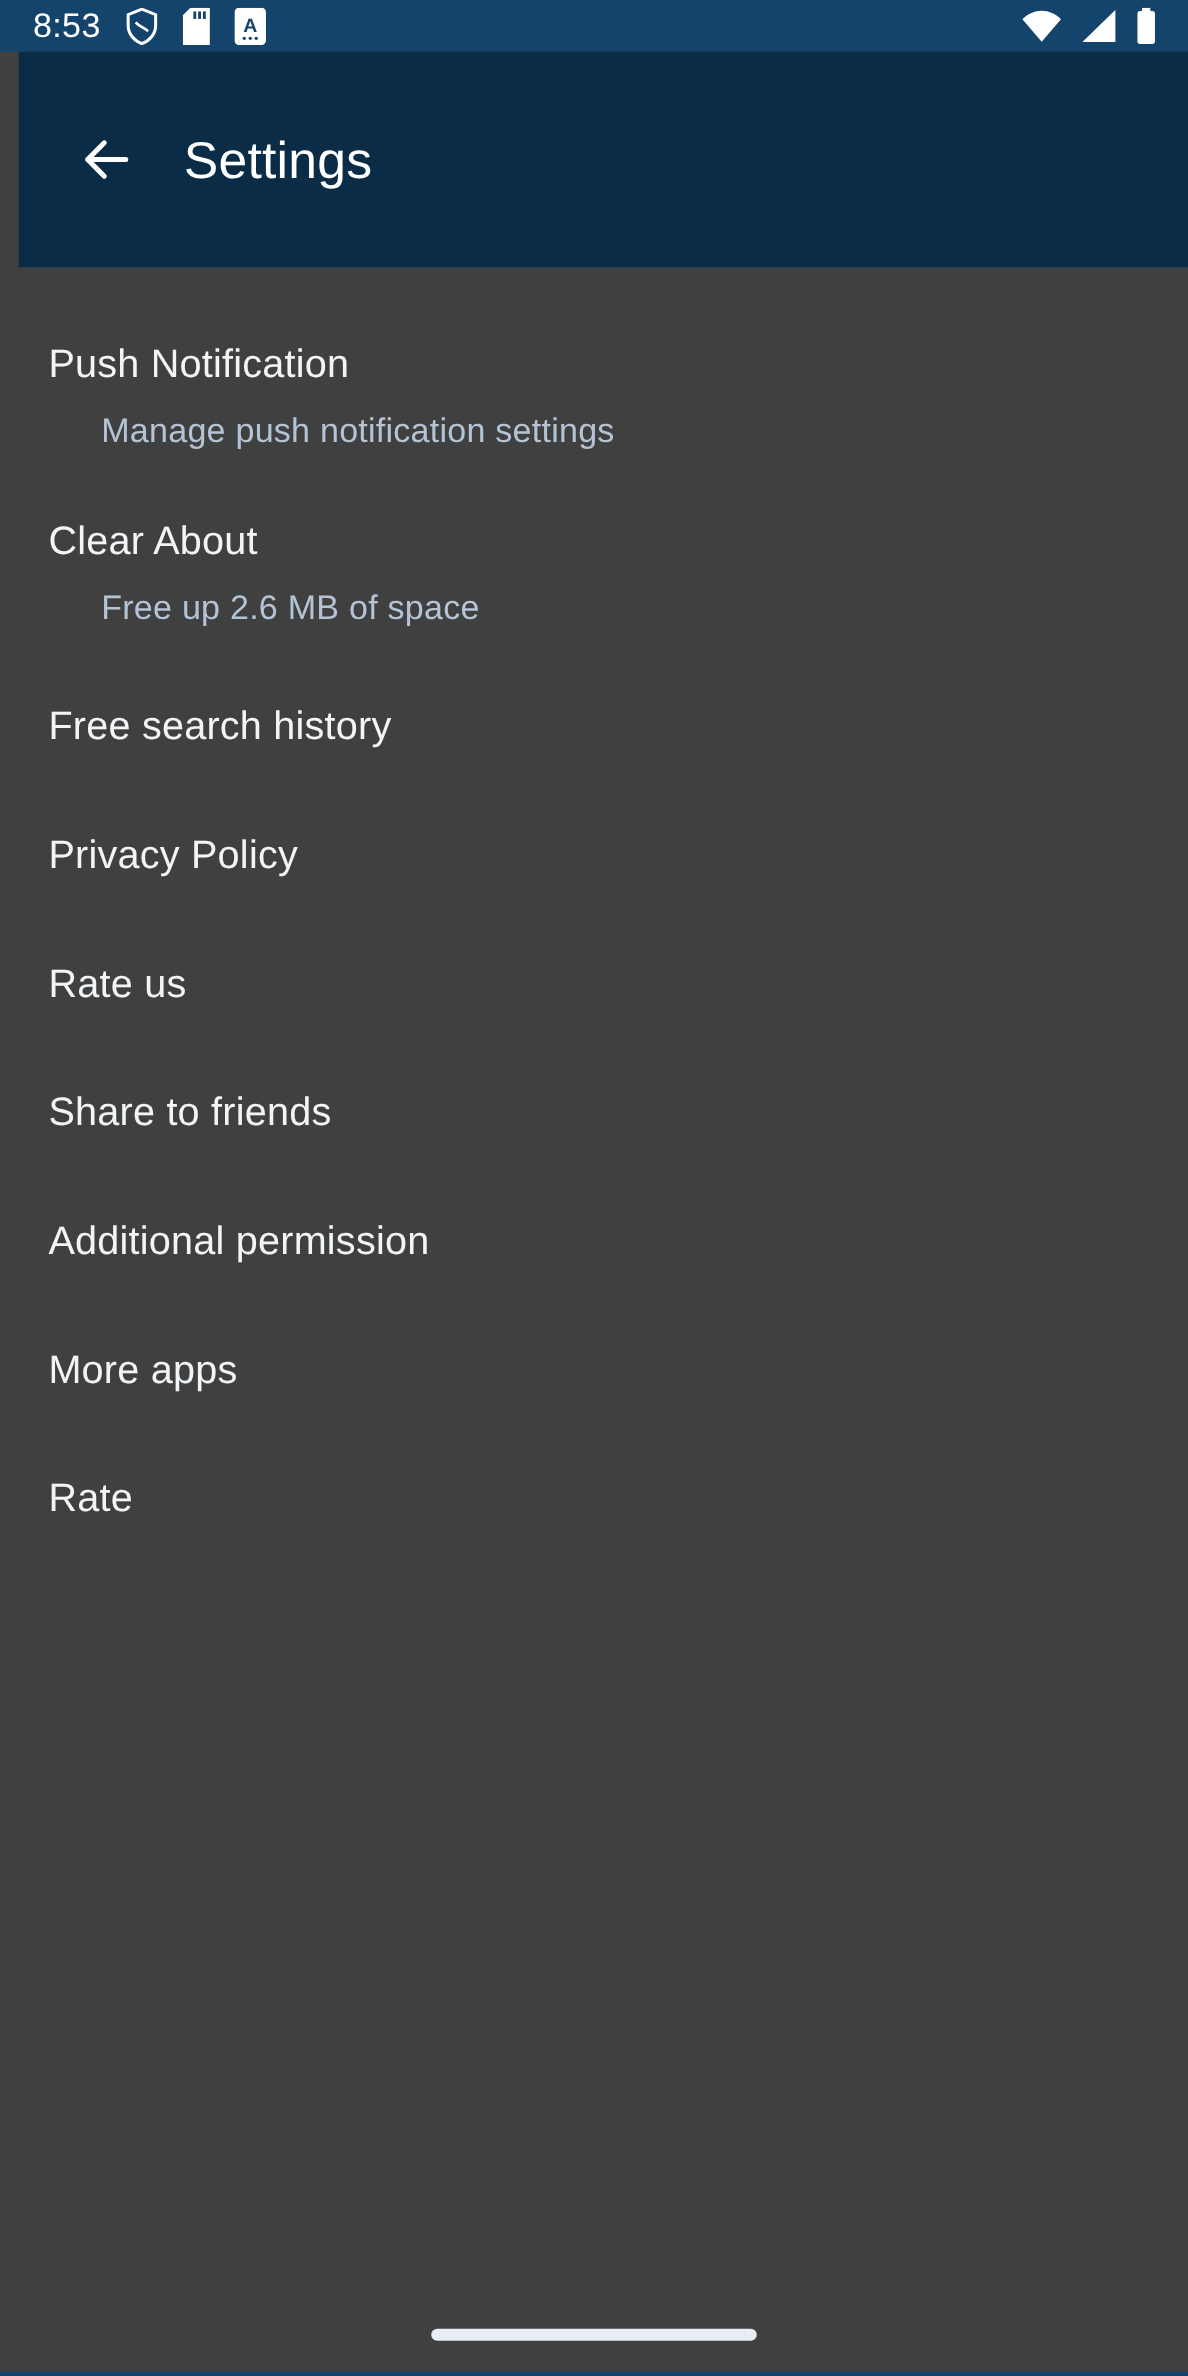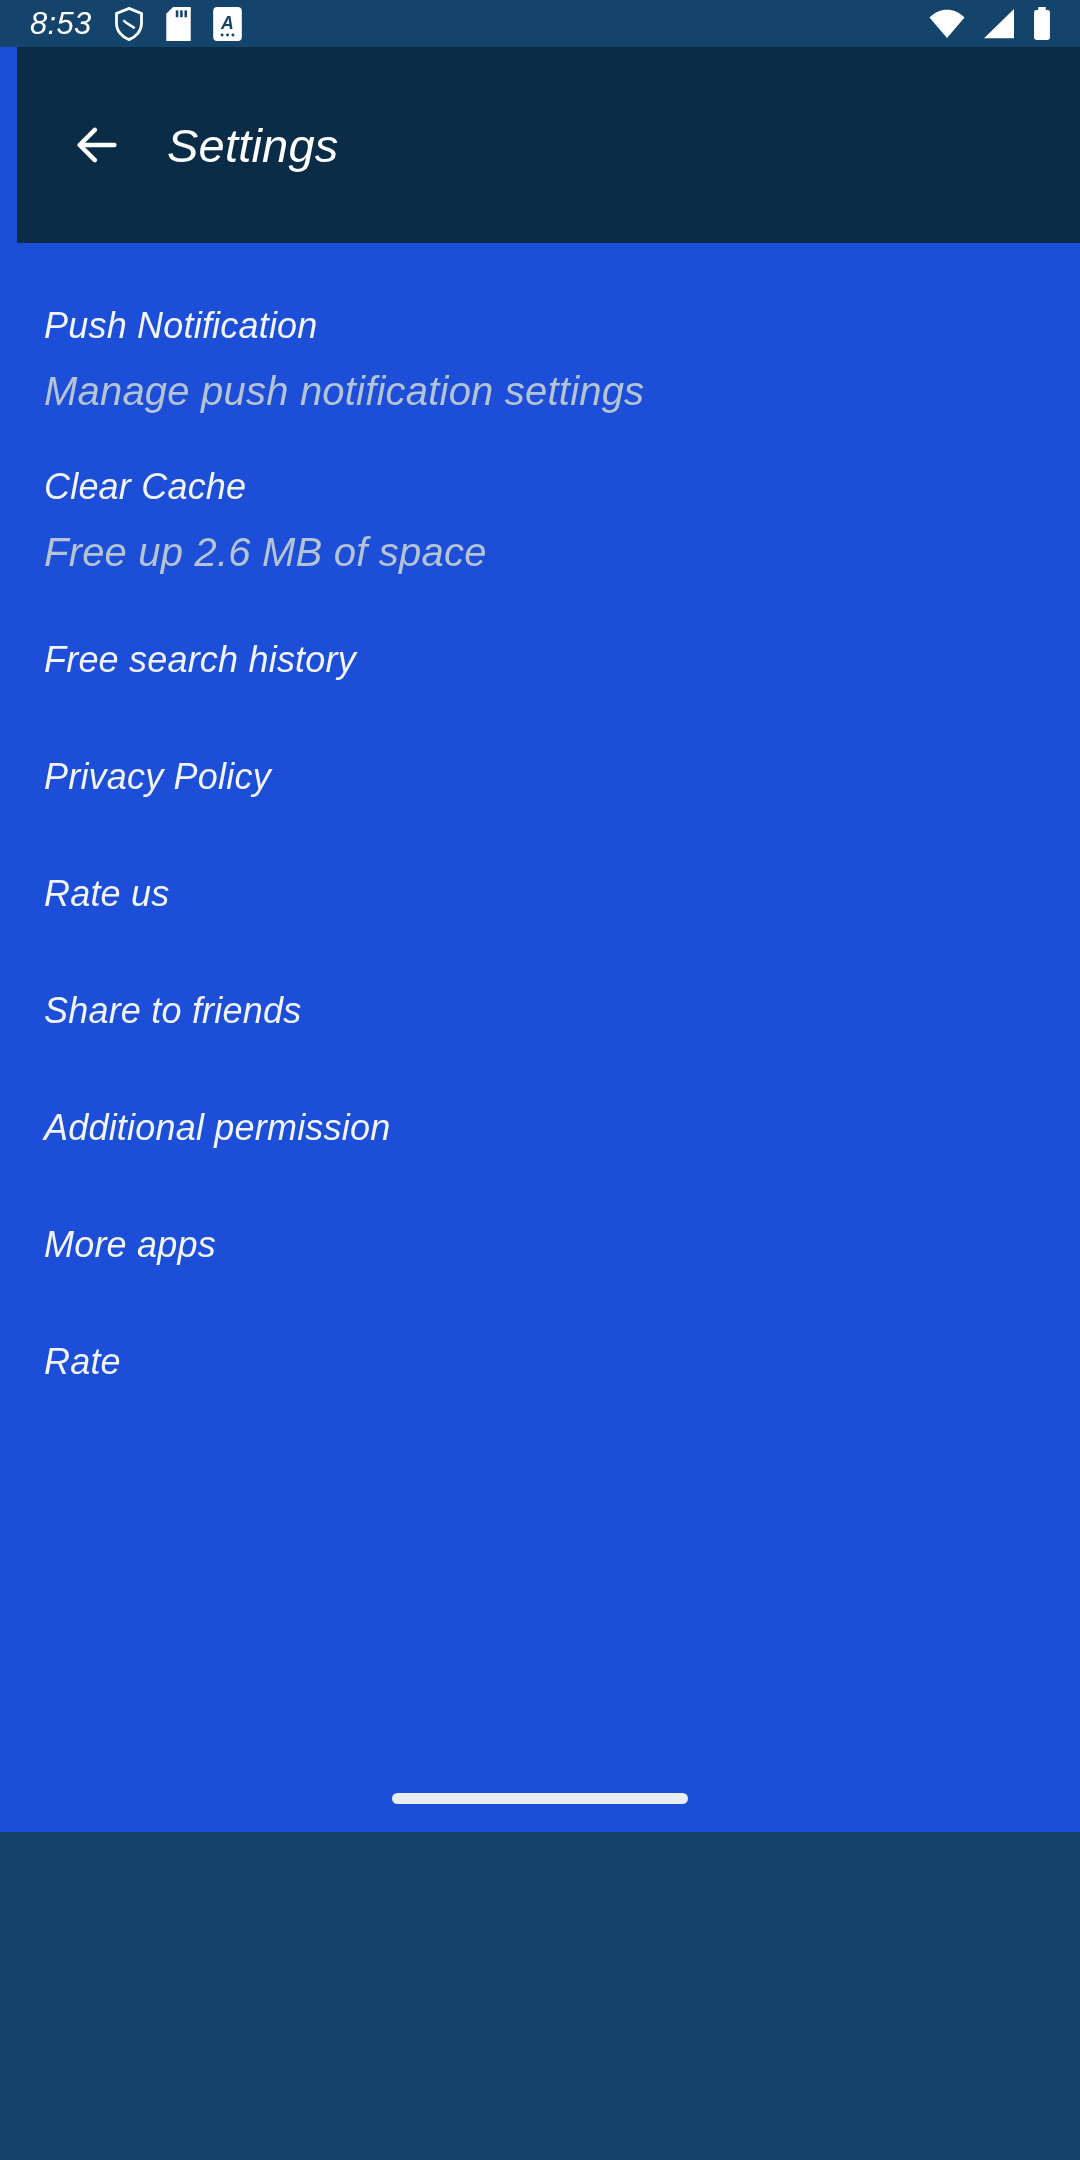--- a/index.html
+++ b/index.html
@@ -2,21 +2,21 @@
 <html><head>
 <meta charset="utf-8">
 <style>
   * { margin:0; padding:0; box-sizing:border-box; }
   html, body {
     width:1080px; height:2160px;
     background:#134169;
     font-family:"Liberation Sans", sans-serif;
     overflow:hidden;
   }
-  #screen { position:relative; width:1080px; height:1832px; background:#1d4ed8;font-style:italic; }
+  #screen { position:relative; width:1080px; height:2156px; background:#404040; }
 
   
   .statusbar {
     position:absolute; top:0; left:0; width:1080px; height:47px;
     background:#14436b;
     display:flex; align-items:center; justify-content:space-between;
     padding:0 28px 0 30px;
   }
   .sb-left { display:flex; align-items:center; gap:22px; }
   .sb-right { display:flex; align-items:center; gap:16px; }
@@ -51,22 +51,22 @@
     padding:0 44px; cursor:pointer;
     display:flex; flex-direction:column; justify-content:center;
   }
   .li-two { height:161px; }
   .li-one { height:117px; }
   .li-title {
     color:#f2f5f8; font-size:36px; font-weight:400;
     letter-spacing:.2px; line-height:1.2;
   }
   .li-sub {
-    color:#b4c4d4; font-size:40px; font-weight:400;
-    letter-spacing:.2px; line-height:1.2; margin-top:20px;
+    color:#b4c4d4; font-size:31px; font-weight:400;
+    letter-spacing:.2px; line-height:1.2; margin-top:20px;margin-left:48px;
   }
 
   
   .gesture-bar {
     position:absolute; bottom:0; left:0; width:1080px; height:68px;
     display:flex; align-items:center; justify-content:center;
   }
   .gesture-pill {
     width:296px; height:11px; border-radius:6px;
     background:#e8eef3;
@@ -129,21 +129,21 @@
   </div>
 
   <div class="list">
 
     <div class="list-item li-two">
       <div class="li-title">Push Notification</div>
       <div class="li-sub">Manage push notification settings</div>
     </div>
 
     <div class="list-item li-two">
-      <div class="li-title">Clear Cache</div>
+      <div class="li-title">Clear About</div>
       <div class="li-sub">Free up 2.6 MB of space</div>
     </div>
 
     <div class="list-item li-one">
       <div class="li-title">Free search history</div>
     </div>
 
     <div class="list-item li-one">
       <div class="li-title">Privacy Policy</div>
     </div>

